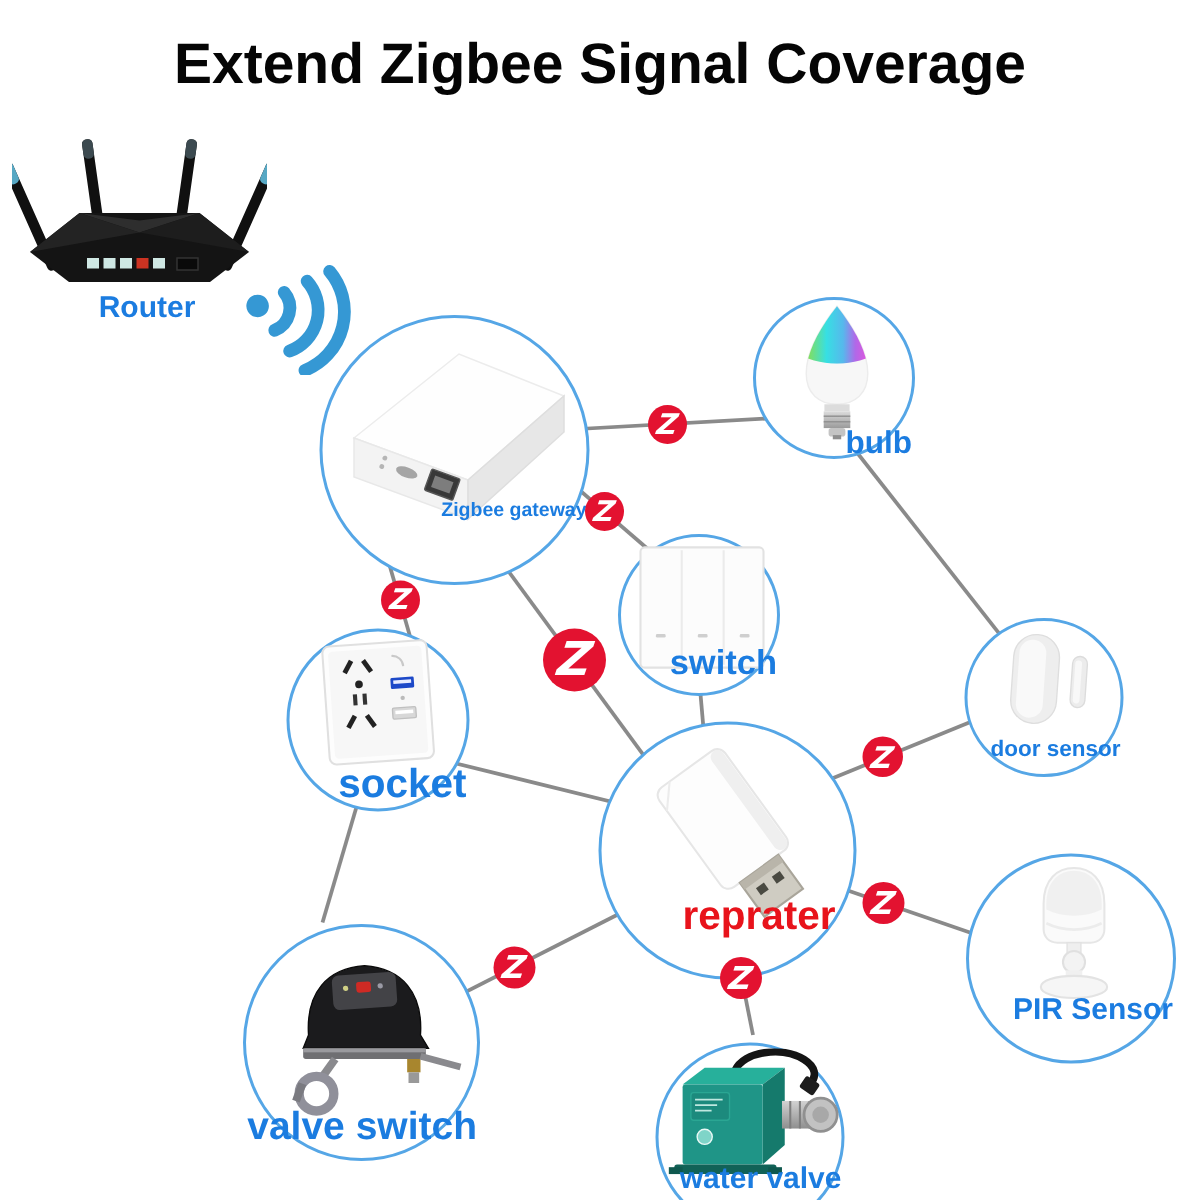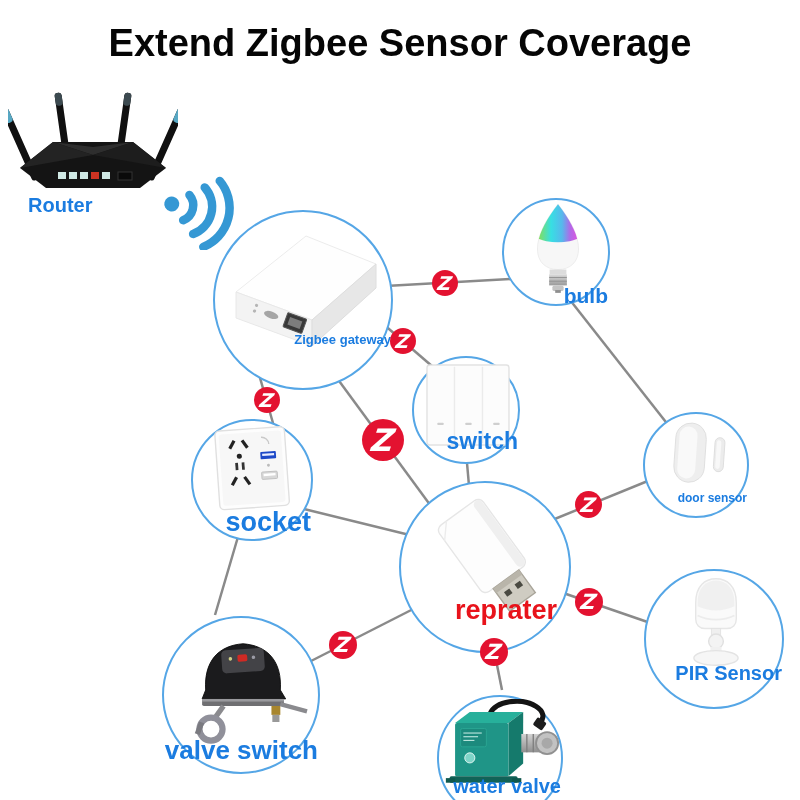--- a/index.html
+++ b/index.html
@@ -22,32 +22,32 @@
           border:2px solid var(--circle-border);box-sizing:border-box;z-index:1;}
   .dev-label{position:absolute;left:0;width:100%;text-align:right;font-weight:bold;
              color:var(--label-blue);z-index:2;white-space:nowrap;}
   .dev-label.red{color:var(--repeater-red);}
   .dev-img{position:absolute;z-index:1;}
   .znode{position:absolute;border-radius:50%;background:var(--zigbee-red);color:#fff;
          display:flex;align-items:center;justify-content:center;z-index:3;
          font-weight:bold;font-style:italic;font-family:"DejaVu Sans",sans-serif;}
   .znode span{display:block;transform:skewX(-8deg);line-height:1;}
   #router-wrap{position:absolute;left:8px;top:80px;z-index:1;}
-  #router-label{position:absolute;left:28px;top:194px;width:140px;
+  #router-label{position:absolute;left:28px;top:194px;width:140px;text-align:center;
                 font-weight:bold;color:var(--label-blue);font-size:20px;}
   #wifi-wrap{position:absolute;left:156px;top:170px;z-index:1;}
   .wifi-stroke{stroke:var(--wifi-blue);fill:none;stroke-linecap:round;}
   .wifi-dot{fill:var(--wifi-blue);}
 </style>
 </head>
 <body>
 
 <div id="stage">
 
-  <div id="title">Extend Zigbee Sensor Coverage</div>
+  <div id="title">Extend Zigbee Signal Coverage</div>
 
   <svg id="connlines" width="800" height="800">
     <line class="conn-line" x1="350" y1="288" x2="530" y2="278"></line>
     <line class="conn-line" x1="360" y1="304" x2="440" y2="373"></line>
     <line class="conn-line" x1="252" y1="350" x2="275" y2="430"></line>
     <line class="conn-line" x1="320" y1="355" x2="450" y2="532"></line>
     <line class="conn-line" x1="570" y1="300" x2="680" y2="440"></line>
     <line class="conn-line" x1="465" y1="440" x2="472" y2="520"></line>
     <line class="conn-line" x1="300" y1="508" x2="430" y2="540"></line>
     <line class="conn-line" x1="240" y1="530" x2="215" y2="615"></line>
@@ -160,21 +160,21 @@
 
   <div class="circle" style="left:643px;top:412px;width:106px;height:106px;">
     <svg class="dev-img" style="left:8px;top:6px;" width="90" height="70" viewBox="0 0 92 78">
       <g transform="rotate(4 46 39)">
         <rect x="20" y="4" width="34" height="66" rx="17" fill="#eeeeee" stroke="#dedede" stroke-width="1"></rect>
         <rect x="24" y="8" width="20" height="58" rx="10" fill="#f9f9f9"></rect>
         <rect x="64" y="18" width="11" height="38" rx="5.5" fill="#ececec" stroke="#dcdcdc" stroke-width="1"></rect>
         <rect x="66" y="21" width="5" height="32" rx="2.5" fill="#f8f8f8"></rect>
       </g>
     </svg>
-    <div class="dev-label" style="top:77px;font-size:12px;">door sensor</div>
+    <div class="dev-label" style="top:77px;font-size:15px;">door sensor</div>
   </div>
 
   <div class="circle" style="left:191px;top:419px;width:122px;height:122px;">
     <svg class="dev-img" style="left:17px;top:4px;" width="88" height="88" viewBox="0 0 92 96">
       <g transform="rotate(-4 46 48)">
         <rect x="6" y="4" width="76" height="86" rx="5" fill="#fdfdfd" stroke="#e0e0e0" stroke-width="1.5"></rect>
         <rect x="10" y="8" width="68" height="78" rx="3" fill="#f7f7f7"></rect>
         <rect x="22" y="15" width="3.5" height="10" fill="#222" transform="rotate(32 24 20)"></rect>
         <rect x="36" y="15" width="3.5" height="10" fill="#222" transform="rotate(-32 38 20)"></rect>
         <circle cx="31" cy="33" r="2.8" fill="#222"></circle>

